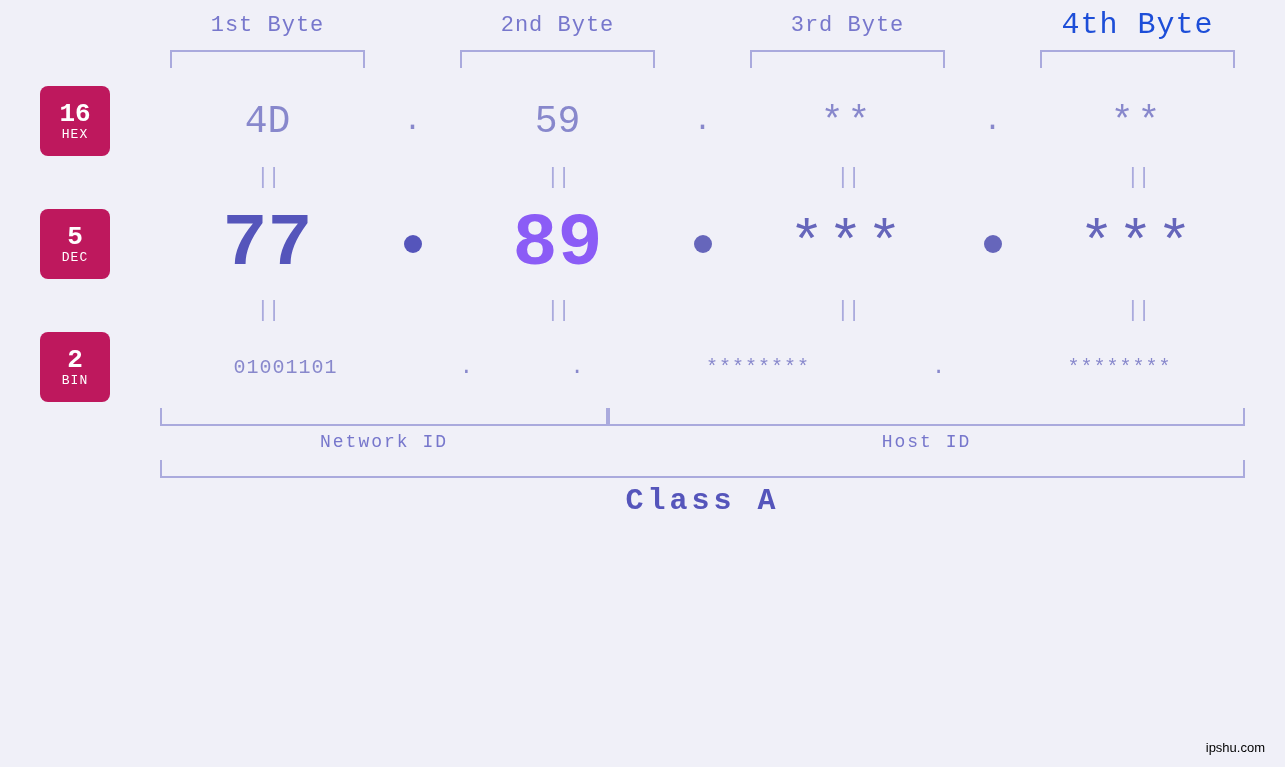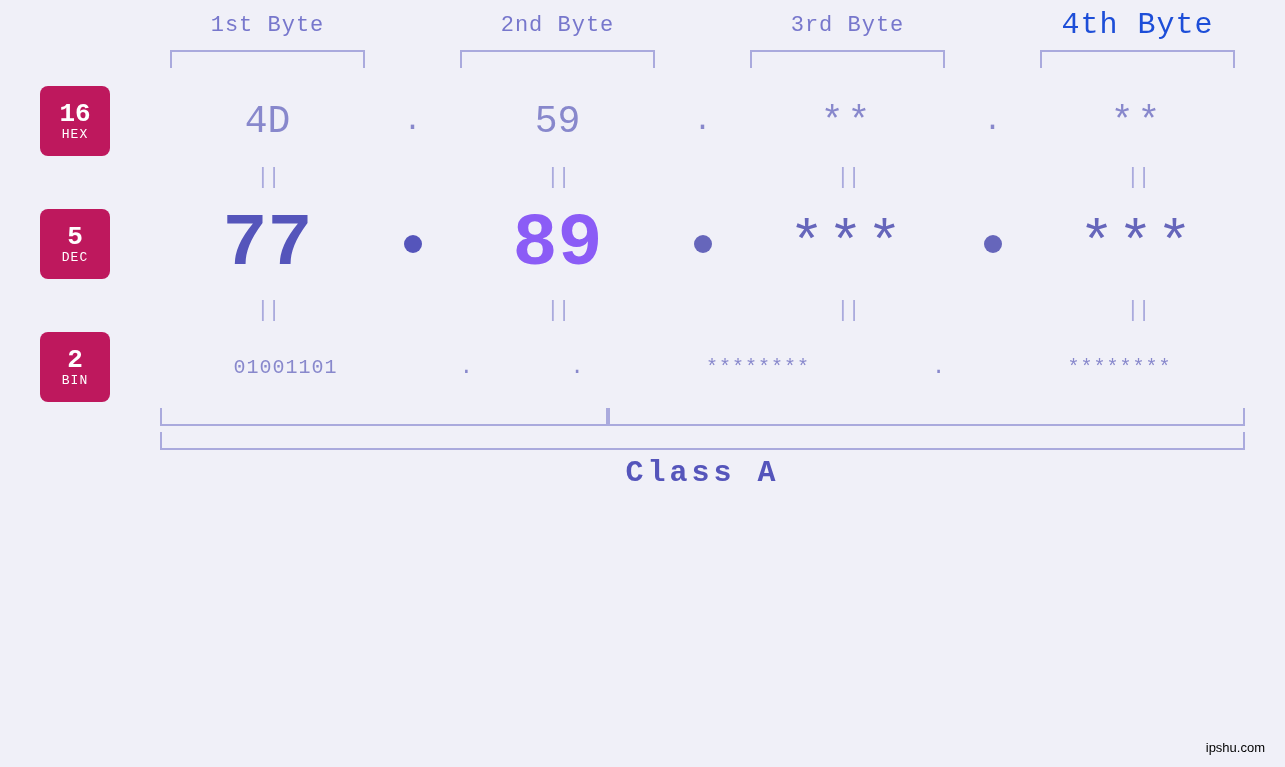--- a/index.html
+++ b/index.html
@@ -246,20 +246,29 @@
       <div style="position:absolute; left:0; width:448px; height:18px;
                   border-bottom:2px solid #aaaadd; border-left:2px solid #aaaadd; border-right:2px solid #aaaadd;">
       </div>
 
       <div style="position:absolute; left:448px; right:0; height:18px;
                   border-bottom:2px solid #aaaadd; border-left:2px solid #aaaadd; border-right:2px solid #aaaadd;">
       </div>
     </div>
   </div>
 
+  <div style="display:flex; width:100%; margin-bottom:8px;">
+    <div style="width:120px; flex-shrink:0;"></div>
+    <div style="width:448px; text-align:center;">
+      <span style="color:#7777cc; font-size:18px; letter-spacing:2px; font-family:'Courier New',monospace;">Network ID</span>
+    </div>
+    <div style="flex:1; text-align:center;">
+      <span style="color:#7777cc; font-size:18px; letter-spacing:2px; font-family:'Courier New',monospace;">Host ID</span>
+    </div>
+  </div>
 
   <div style="display:flex; width:100%; margin-bottom:6px;">
     <div style="width:120px; flex-shrink:0;"></div>
     <div style="flex:1; height:18px; border-bottom:2px solid #aaaadd; border-left:2px solid #aaaadd; border-right:2px solid #aaaadd;">
     </div>
   </div>
 
   <div style="display:flex; width:100%;">
     <div style="width:120px; flex-shrink:0;"></div>
     <div style="flex:1; text-align:center;">

